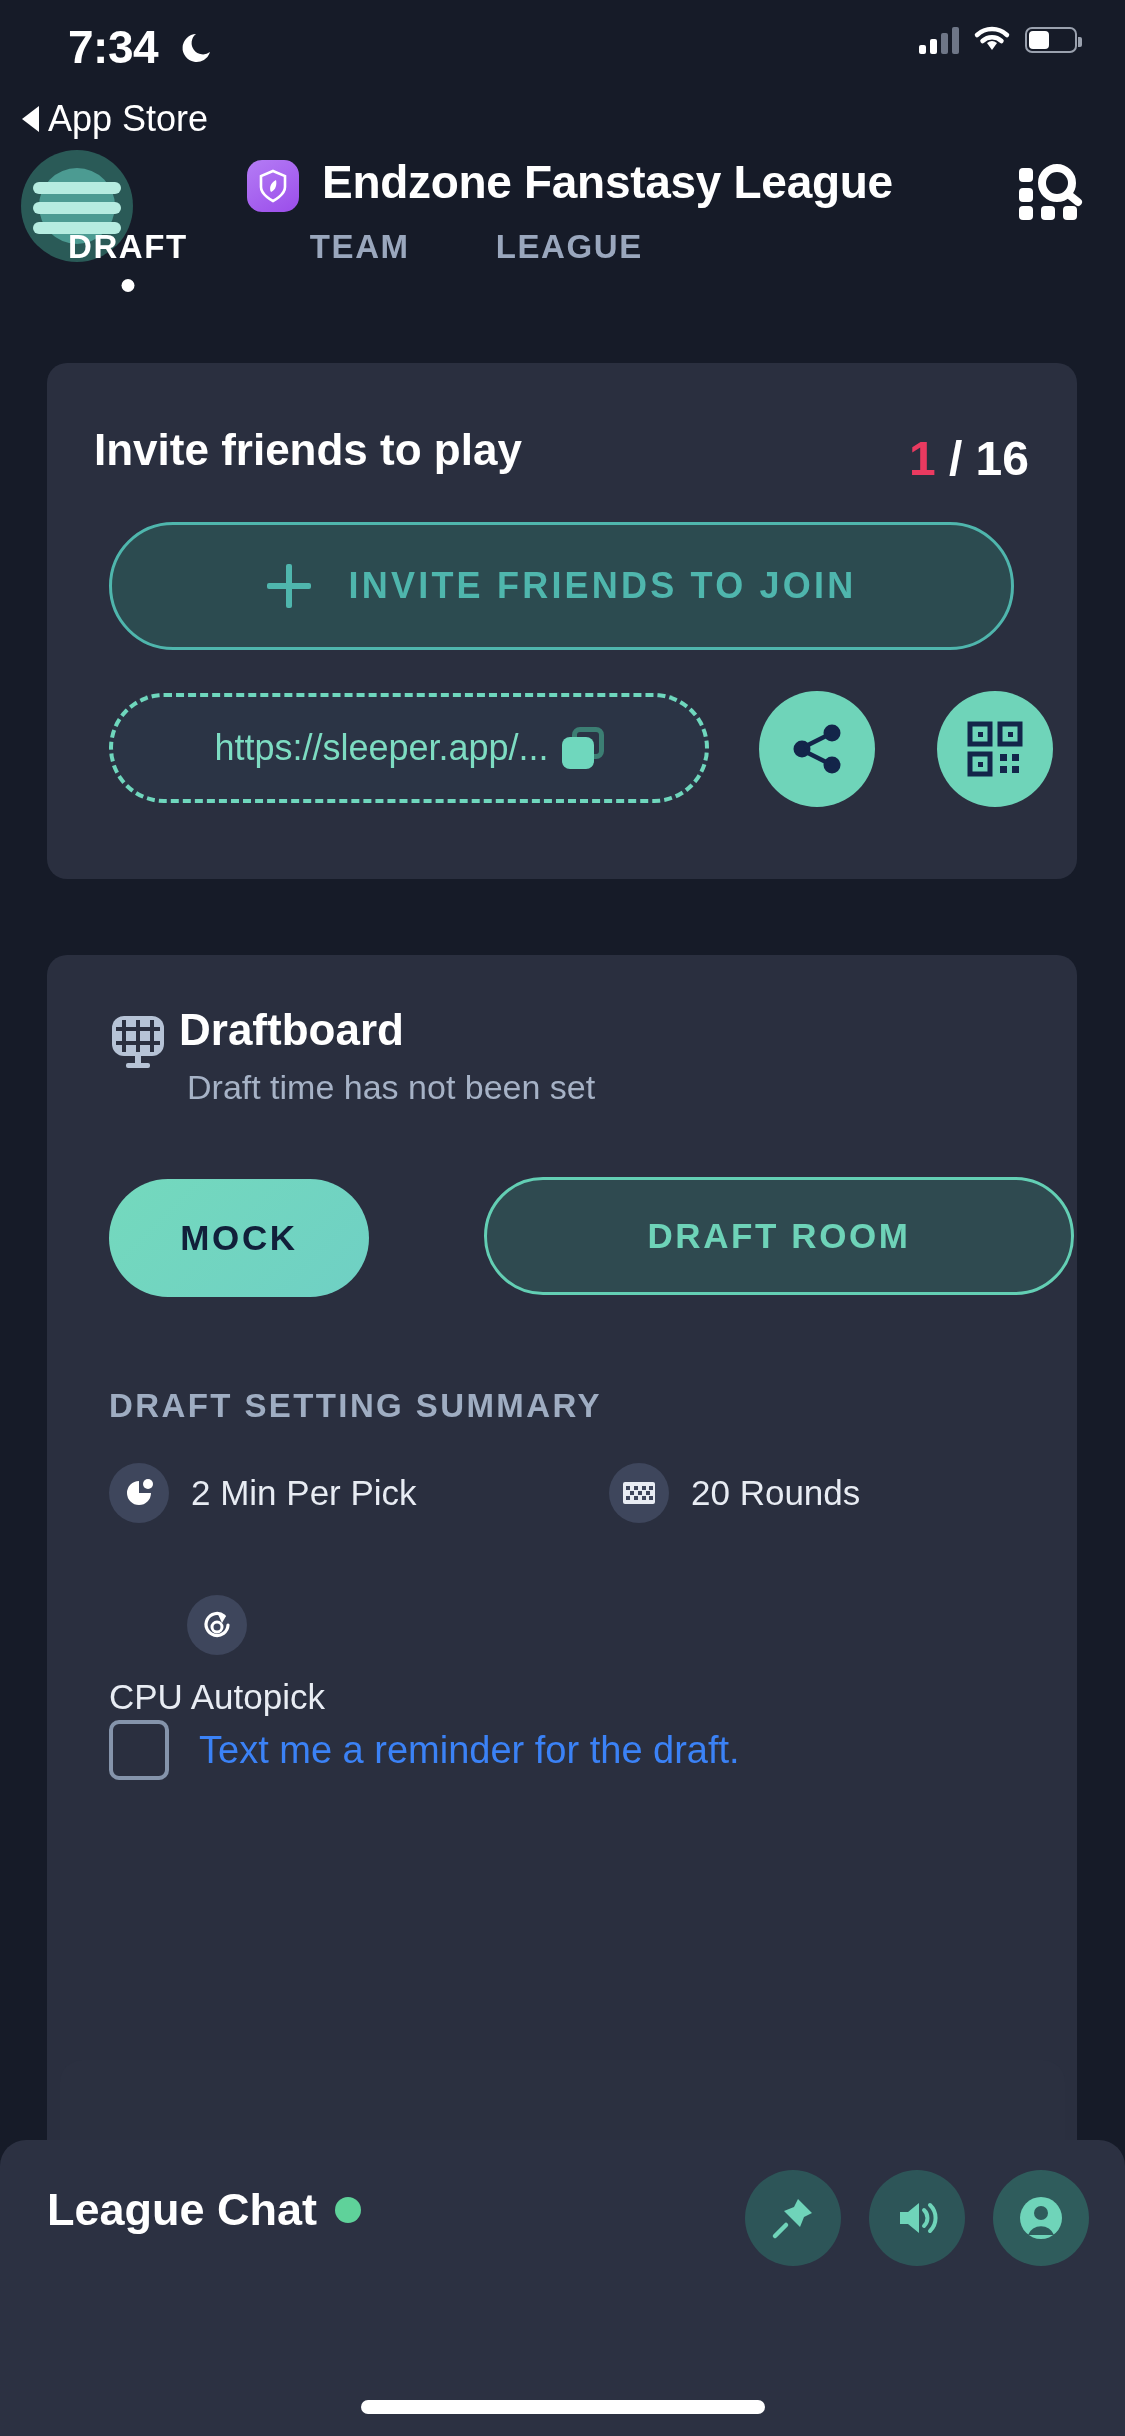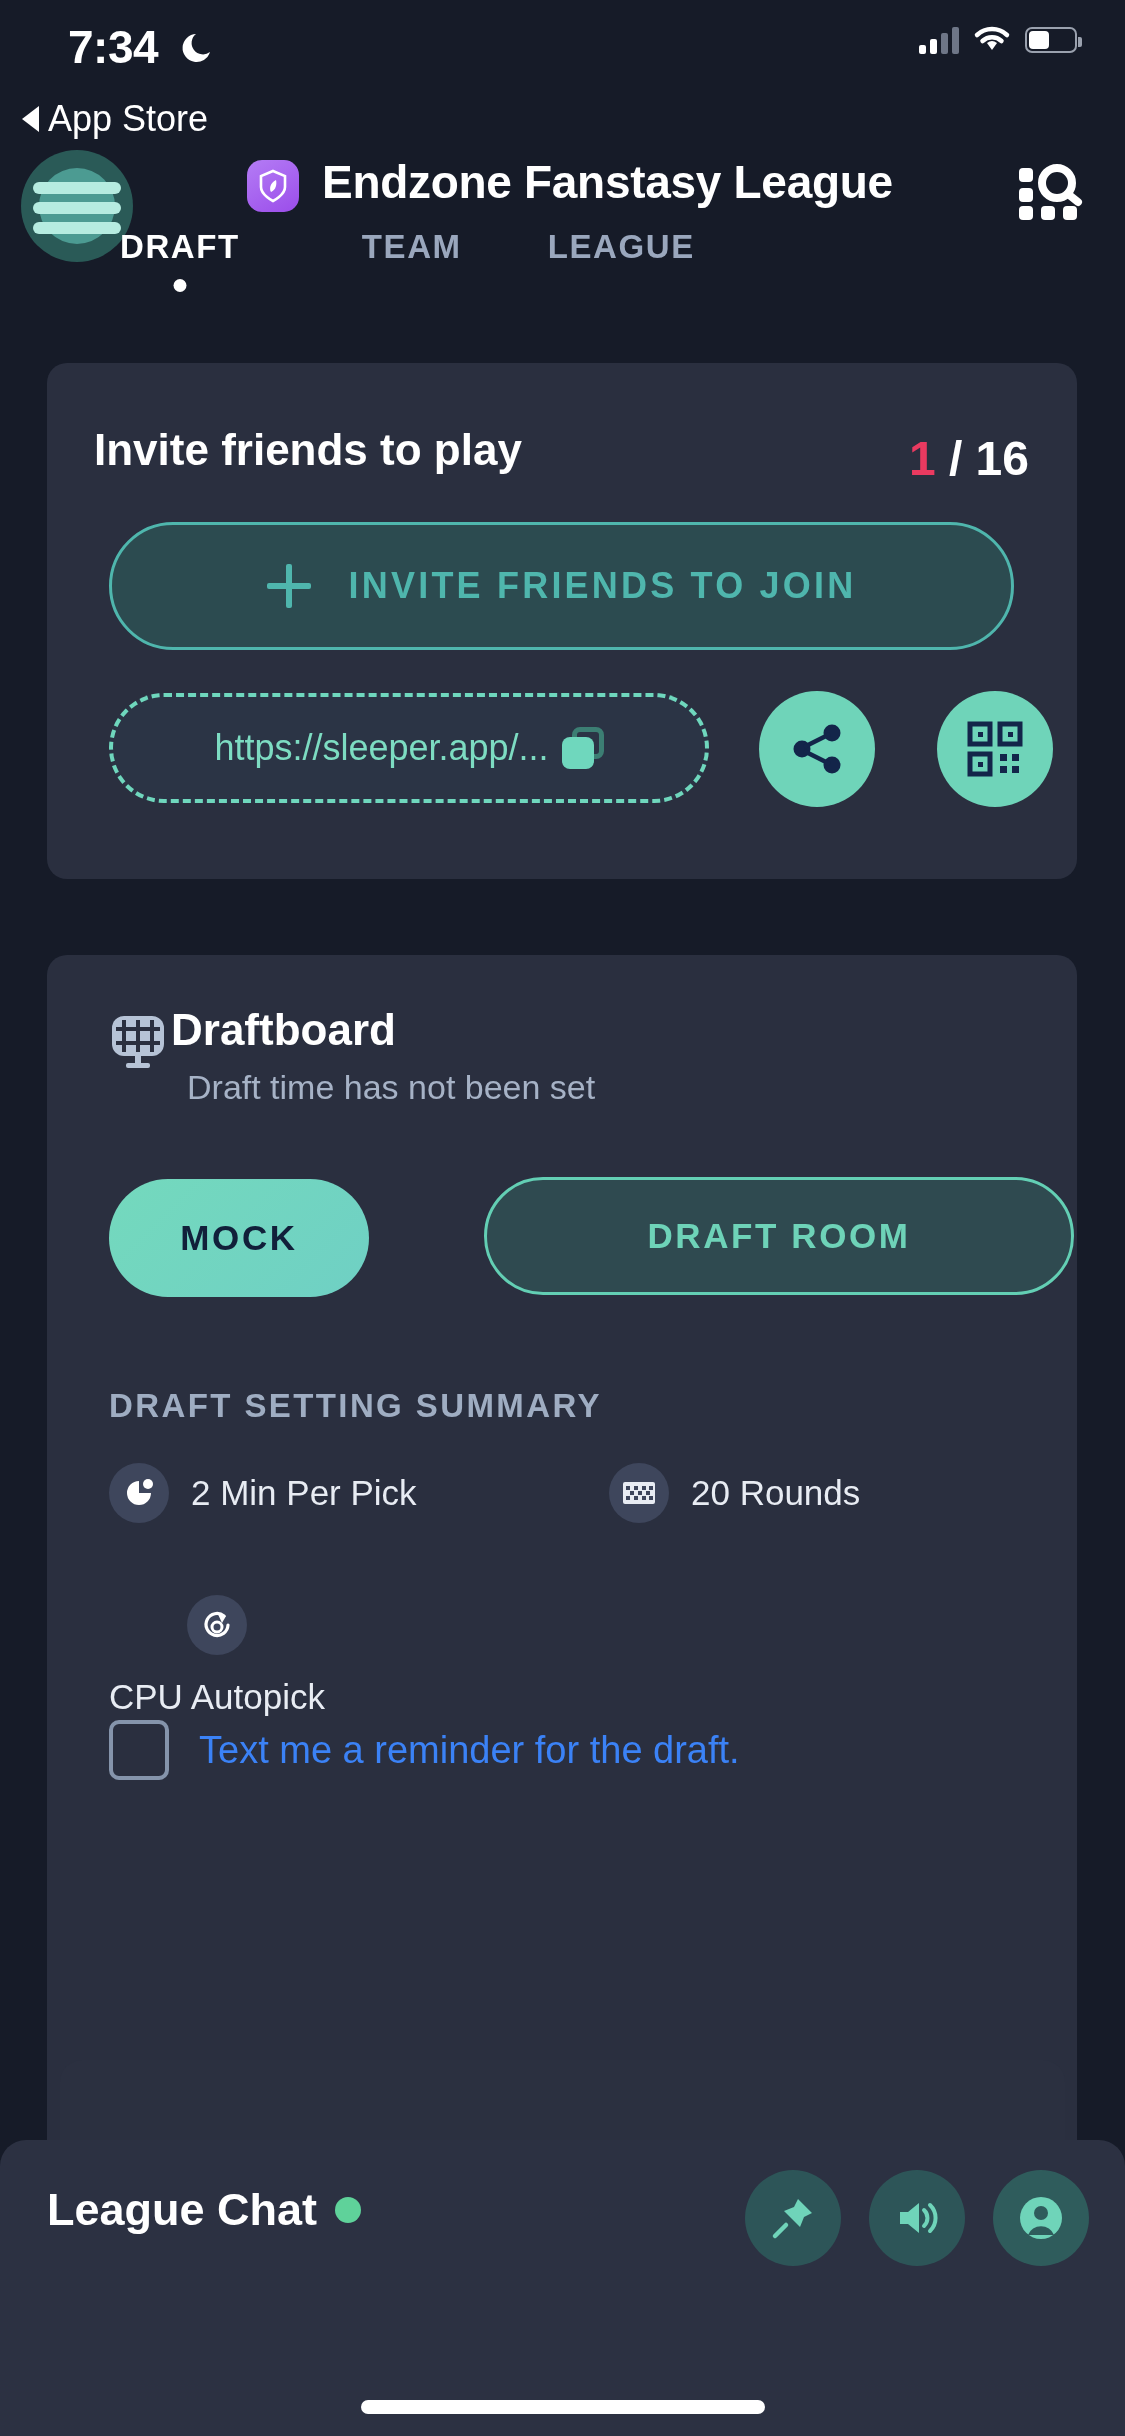--- a/index.html
+++ b/index.html
@@ -67,21 +67,21 @@
     position:absolute; left:247px; top:10px; width:52px; height:52px; border-radius:15px;
     background:linear-gradient(150deg,#b47cf5,#9b4dea);
     display:flex; align-items:center; justify-content:center;
   }
   .league-title {
     position:absolute; left:322px; top:5px;
     font-size:46px; font-weight:700; color:#ffffff; letter-spacing:-0.3px;
   }
   .search-icon-btn { position:absolute; right:38px; top:12px; width:72px; height:60px; }
 
-  .tabs { position:absolute; top:228px; left:0; width:1125px; display:flex; gap:8px; padding-left:120px; }
+  .tabs { position:absolute; top:228px; left:0; width:1125px; display:flex; gap:8px; padding-left:68px; }
   .tab { font-size:33px; font-weight:700; letter-spacing:1.6px; position:relative; }
   .tab.active { color:#ffffff; }
   .tab.inactive { color:#9aa7bd; }
   .tab .dot {
     position:absolute; left:50%; transform:translateX(-50%); bottom:-26px;
     width:13px; height:13px; border-radius:50%; background:#ffffff;
   }
   .tab-sp1 { width:106px; }
   .tab-sp2 { width:70px; }
 
@@ -136,21 +136,21 @@
   .circle-btn {
     position:absolute; top:328px; width:116px; height:116px; border-radius:50%;
     background:#6fd4b9; display:flex; align-items:center; justify-content:center;
   }
   .circle-btn.share { left:712px; }
   .circle-btn.qr    { left:890px; }
 
   
   .db-icon { position:absolute; left:62px; top:58px; width:58px; height:58px; }
   .db-title {
-    position:absolute; left:124px; top:50px;
+    position:absolute; left:132px; top:50px;
     font-size:44px; font-weight:700; color:#ffffff;
   }
   .db-sub {
     position:absolute; left:140px; top:113px;
     font-size:34px; color:#a6b2c6; font-weight:400;
   }
   .btn-mock {
     position:absolute; left:62px; top:224px; width:260px; height:118px;
     border-radius:59px; background:linear-gradient(135deg,#74d9bd,#6fd0c4);
     display:flex; align-items:center; justify-content:center;

